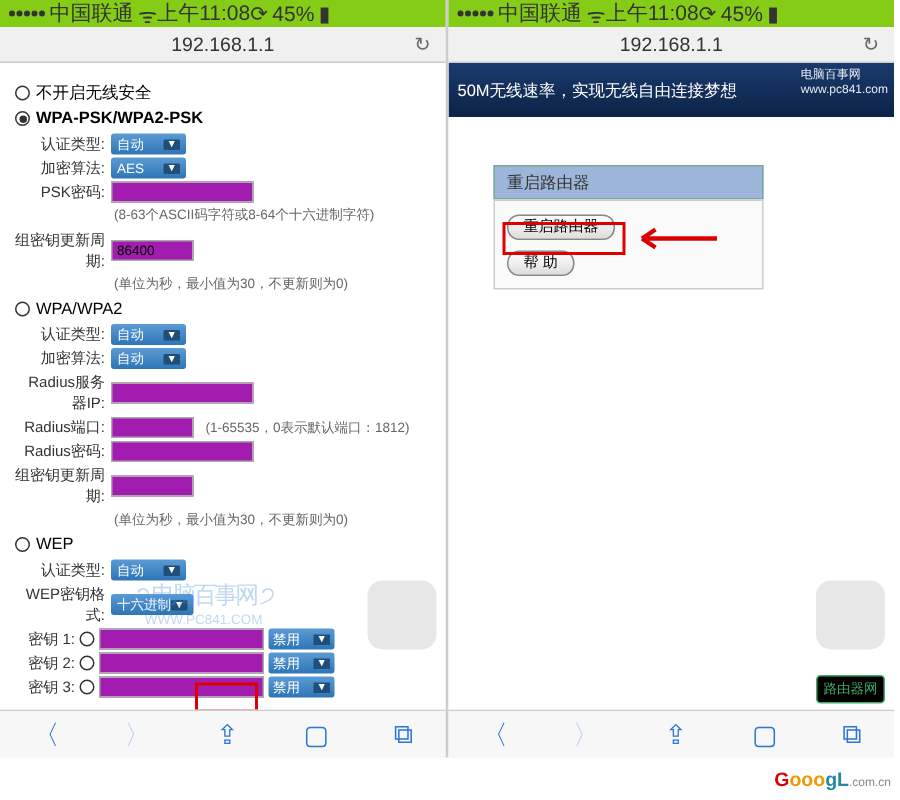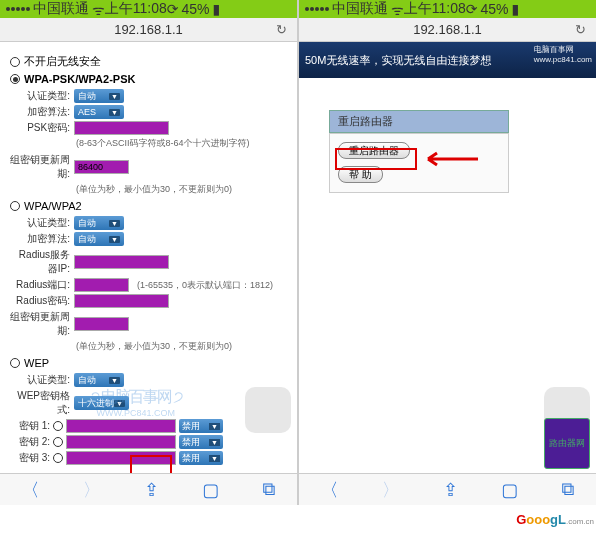--- a/index.html
+++ b/index.html
@@ -44,21 +44,21 @@
 .panel-body{border:1px solid #ccc;padding:10px 8px;width:180px;background:#fafafa}
 .panel-text{font-size:10px;color:#333;margin-bottom:6px}
 .home-btn{position:absolute;right:6px;bottom:40px;width:46px;height:46px;background:#ddd;border-radius:10px;opacity:.7}
 .safari-bar{height:32px;background:#f7f7f7;border-top:1px solid #ccc;display:flex;align-items:center;justify-content:space-around;color:#2e75d6;font-size:18px}
 .safari-bar span{cursor:pointer}
 .footer-logo{position:absolute;right:6px;bottom:6px;font-size:13px;font-weight:bold}
 .footer-logo .g{color:#d00}
 .footer-logo .o{color:#e90}
 .footer-logo .l{color:#28a}
 .footer-logo .cn{font-size:8px;color:#888;font-weight:normal}
-.router-logo{position:absolute;right:6px;bottom:36px;font-size:9px;color:#4a6;background:#4c1d95;padding:18px 4px;border:1px solid #4a6;border-radius:3px}
+.router-logo{position:absolute;right:6px;bottom:36px;font-size:9px;color:#4a6;background:#000000;padding:2px 4px;border:1px solid #4a6;border-radius:3px}
 .keytype-label{font-size:10px;margin-left:8px}
 </style>
 </head>
 <body>
 
 <div class="screens">
 
   <div class="phone">
     <div class="statusbar">
       <div class="sb-left">

